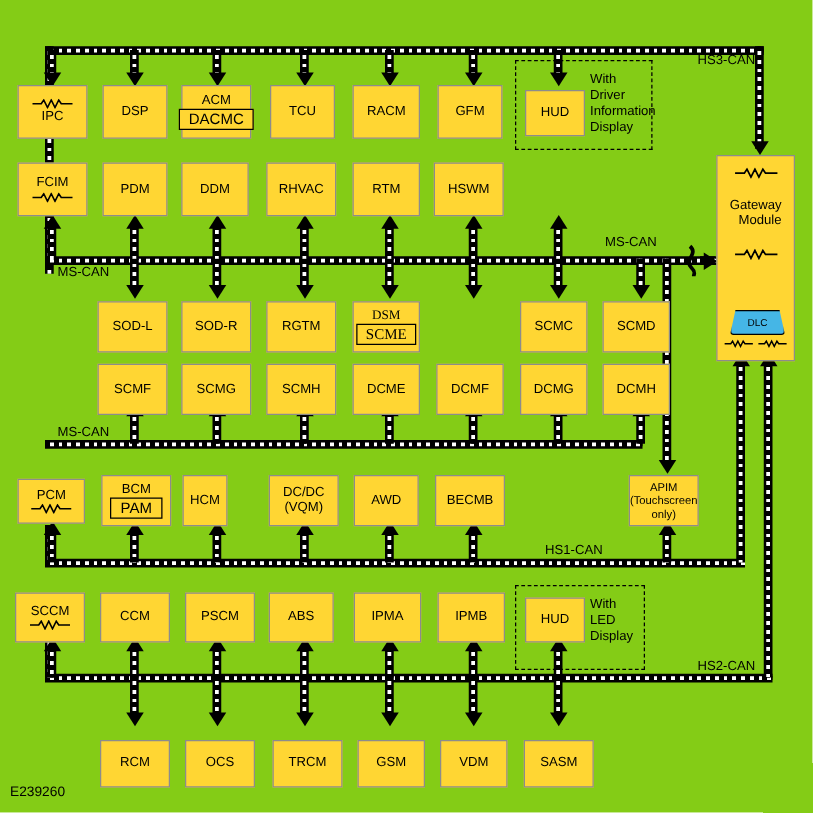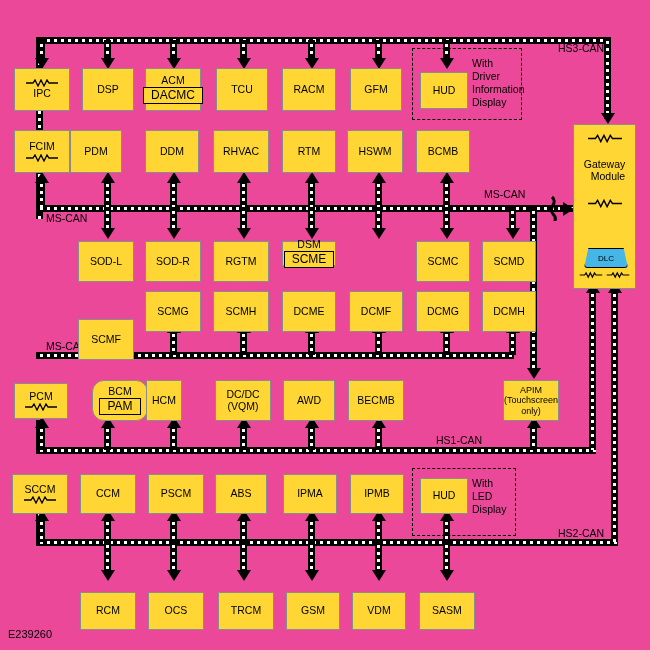--- a/index.html
+++ b/index.html
@@ -1,17 +1,17 @@
 <!DOCTYPE html>
 <html><head>
 <meta charset="utf-8">
 <style>
   html,body{margin:0;padding:0;background:#ffffff;}
   body{font-family:"Liberation Sans", sans-serif;}
-  #canvas{position:relative;width:650px;height:650px;background:#ec4899;overflow:hidden;}
+  #canvas{position:relative;width:650px;height:650px;background:#84cc16;overflow:hidden;}
 
   
   .mod{position:absolute;background:#FFD633;border:1.5px solid #8c8c8c;
        box-sizing:border-box;display:flex;flex-direction:column;
        align-items:center;justify-content:center;
        font-size:10.5px;color:#000;line-height:1.12;text-align:center;}
   .mod .nm{display:block;white-space:pre-line;}
   .sub{border:1.5px solid #000;background:#FFD633;font-size:12px;
        padding:0px 7px;margin-top:1px;line-height:1.25;}
   .res{display:block;width:34px;height:8px;margin:1px auto 0;}
@@ -215,37 +215,34 @@
 Driver
 Information
 Display</div>
 
   <div class="mod" style="left:14px;top:130px;width:56px;height:43px;">
     <span class="nm">FCIM</span>
     <svg class="res" viewBox="0 0 34 8">
       <path d="M1,4 H8 L10,1 L13,7 L16,1 L19,7 L22,1 L24,4 H33" stroke="#000" stroke-width="1.3" fill="none"></path>
       </svg>
   </div>
-  <div class="mod" style="left:70px;top:130px;width:52px;height:43px;">
+  <div class="mod" style="left:82px;top:130px;width:52px;height:43px;">
     <span class="nm">PDM</span>
     </div>
   <div class="mod" style="left:145px;top:130px;width:54px;height:43px;">
     <span class="nm">DDM</span>
     </div>
   <div class="mod" style="left:213px;top:130px;width:56px;height:43px;">
     <span class="nm">RHVAC</span>
     </div>
   <div class="mod" style="left:282px;top:130px;width:54px;height:43px;">
     <span class="nm">RTM</span>
     </div>
   <div class="mod" style="left:347px;top:130px;width:56px;height:43px;">
     <span class="nm">HSWM</span>
-    </div>
-  <div class="mod" style="left:416px;top:130px;width:54px;height:43px;">
-    <span class="nm">BCMB</span>
     </div>
 
   <div class="mod" style="left:573px;top:124px;width:63px;height:165px;justify-content:flex-start;padding-top:8px;">
     <svg class="res" viewBox="0 0 34 8" style="width:36px;height:9px;">
       <path d="M1,4 H8 L10,1 L13,7 L16,1 L19,7 L22,1 L24,4 H33" stroke="#000" stroke-width="1.3" fill="none"></path>
       </svg>
     <span class="nm" style="margin-top:16px;text-align:right;">Gateway
 Module</span>
     <svg class="res" viewBox="0 0 34 8" style="width:36px;height:9px;margin-top:16px;">
       <path d="M1,4 H8 L10,1 L13,7 L16,1 L19,7 L22,1 L24,4 H33" stroke="#000" stroke-width="1.3" fill="none"></path>
@@ -261,32 +258,32 @@
 
   <div class="mod" style="left:78px;top:241px;width:56px;height:41px;">
     <span class="nm">SOD-L</span>
     </div>
   <div class="mod" style="left:145px;top:241px;width:56px;height:41px;">
     <span class="nm">SOD-R</span>
     </div>
   <div class="mod" style="left:213px;top:241px;width:56px;height:41px;">
     <span class="nm">RGTM</span>
     </div>
-  <div class="mod" style="left:282px;top:241px;width:54px;height:25px;">
+  <div class="mod" style="left:282px;top:241px;width:54px;height:41px;font-family:Liberation Serif, serif;">
     <span class="nm">DSM</span>
     <span class="sub">SCME</span>
     </div>
   <div class="mod" style="left:416px;top:241px;width:54px;height:41px;">
     <span class="nm">SCMC</span>
     </div>
   <div class="mod" style="left:482px;top:241px;width:54px;height:41px;align-items:center;">
     <span class="nm">SCMD</span>
     </div>
 
-  <div class="mod" style="left:78px;top:291px;width:56px;height:41px;margin-top:28px;">
+  <div class="mod" style="left:78px;top:291px;width:56px;height:41px;">
     <span class="nm">SCMF</span>
     </div>
   <div class="mod" style="left:145px;top:291px;width:56px;height:41px;">
     <span class="nm">SCMG</span>
     </div>
   <div class="mod" style="left:213px;top:291px;width:56px;height:41px;">
     <span class="nm">SCMH</span>
     </div>
   <div class="mod" style="left:282px;top:291px;width:54px;height:41px;">
     <span class="nm">DCME</span>
@@ -300,21 +297,21 @@
   <div class="mod" style="left:482px;top:291px;width:54px;height:41px;">
     <span class="nm">DCMH</span>
     </div>
 
   <div class="mod" style="left:14px;top:383px;width:54px;height:36px;">
     <span class="nm">PCM</span>
     <svg class="res" viewBox="0 0 34 8">
       <path d="M1,4 H8 L10,1 L13,7 L16,1 L19,7 L22,1 L24,4 H33" stroke="#000" stroke-width="1.3" fill="none"></path>
       </svg>
     </div>
-  <div class="mod" style="left:92px;top:380px;width:56px;height:41px;border-radius:12px;">
+  <div class="mod" style="left:81px;top:380px;width:56px;height:41px;">
     <span class="nm">BCM</span>
     <span class="sub">PAM</span>
     </div>
   <div class="mod" style="left:146px;top:380px;width:36px;height:41px;">
     <span class="nm">HCM</span>
     </div>
   <div class="mod" style="left:215px;top:380px;width:56px;height:41px;">
     <span class="nm">DC/DC
 (VQM)</span>
     </div>

